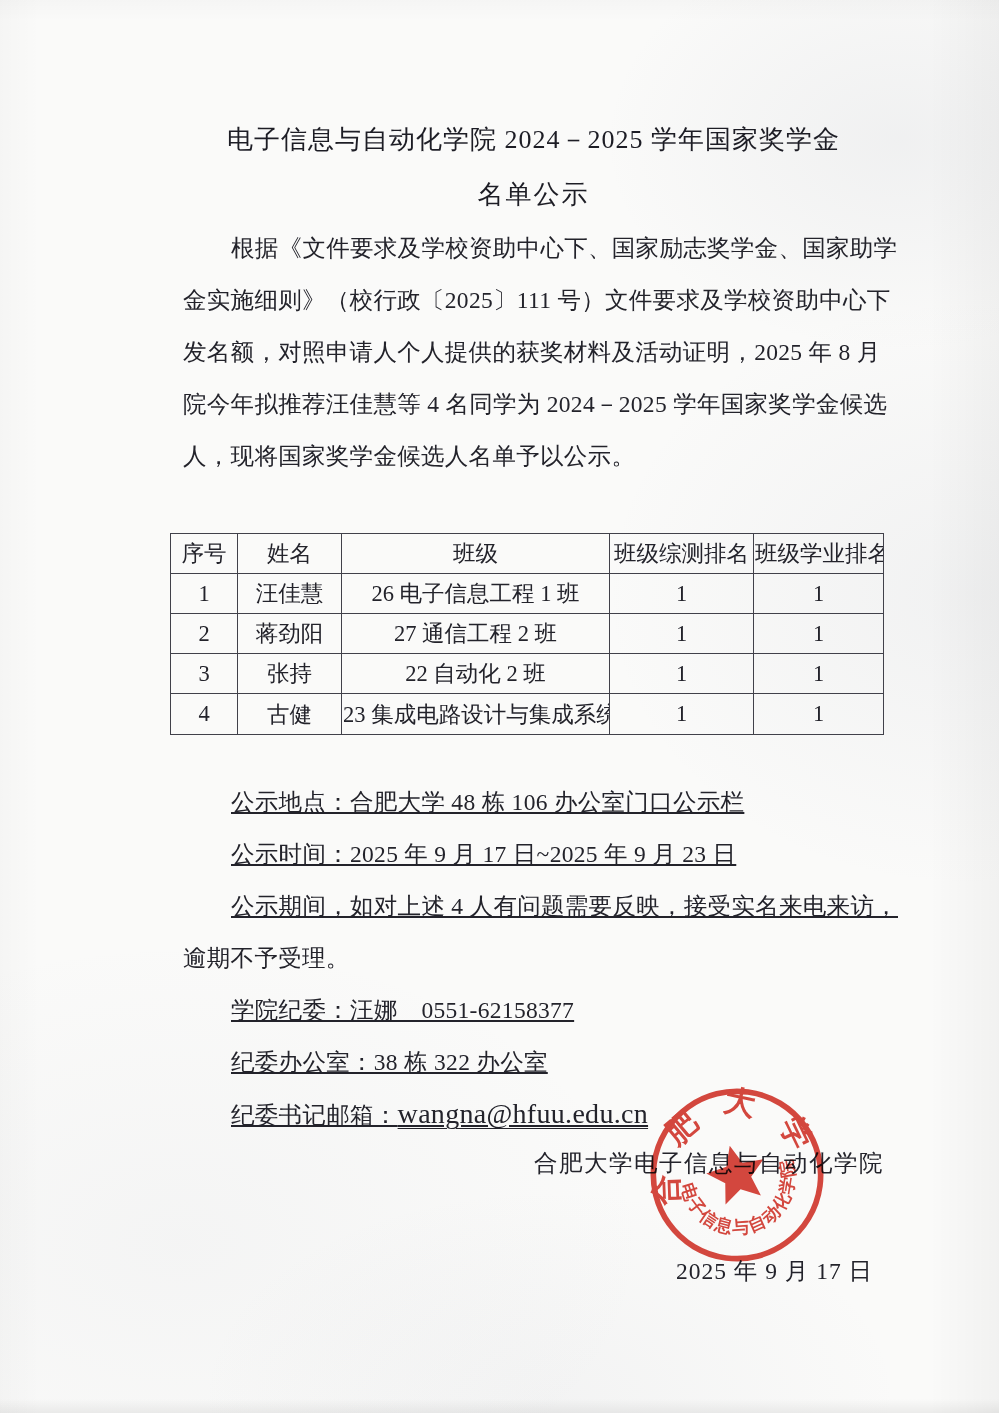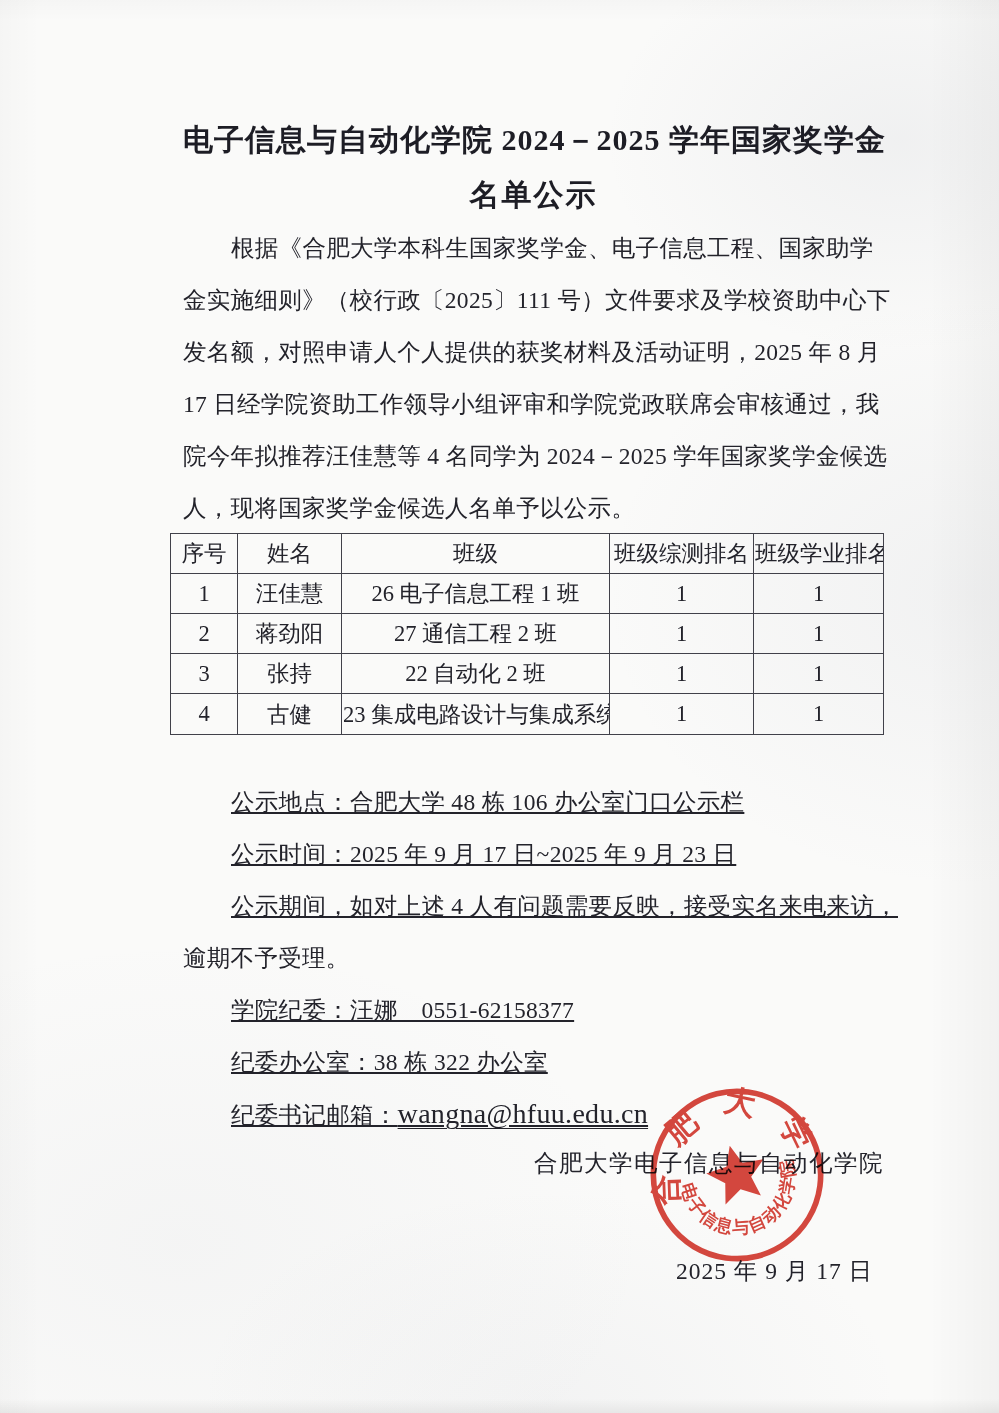--- a/index.html
+++ b/index.html
@@ -21,22 +21,22 @@
       radial-gradient(500px 300px at 55% 99%, rgba(150,155,168,0.07), transparent 70%),
       linear-gradient(to right, rgba(0,0,0,0.020), transparent 4%, transparent 93%, rgba(0,0,0,0.035)),
       linear-gradient(to bottom, rgba(0,0,0,0.02), transparent 1.5%, transparent 99%, rgba(0,0,0,0.06));
   }
 
   .doc-title {
     position: absolute;
     left: 183px;
     width: 701px;
     text-align: center;
-    font-size: 30px;
-    font-weight: bold;
+    font-size: 26px;
+    font-weight: normal;
     color: #1d1d25;
     letter-spacing: 1px;
     line-height: 36px;
     white-space: nowrap;
   }
   .doc-title.line1 { top: 122px; }
   .doc-title.line2 { top: 177px; letter-spacing: 2px; }
 
   .body-block {
     position: absolute;
@@ -130,24 +130,23 @@
 </style>
 </head>
 <body>
 
 <div class="page">
 
   <div class="doc-title line1">电子信息与自动化学院 2024－2025 学年国家奖学金</div>
   <div class="doc-title line2">名单公示</div>
 
   <div class="body-block">
-    <div class="body-line indent">根据《合肥大学本科生国家奖学金、电子信息工程、国家助学</div>
+    <div class="body-line indent">根据《文件要求及学校资助中心下、国家励志奖学金、国家助学</div>
     <div class="body-line">金实施细则》（校行政〔2025〕111 号）文件要求及学校资助中心下</div>
     <div class="body-line">发名额，对照申请人个人提供的获奖材料及活动证明，2025 年 8 月</div>
-    <div class="body-line">17 日经学院资助工作领导小组评审和学院党政联席会审核通过，我</div>
     <div class="body-line">院今年拟推荐汪佳慧等 4 名同学为 2024－2025 学年国家奖学金候选</div>
     <div class="body-line">人，现将国家奖学金候选人名单予以公示。</div>
   </div>
 
   <table class="roster">
     <colgroup>
       <col style="width:67px">
       <col style="width:104px">
       <col style="width:268px">
       <col style="width:144px">

